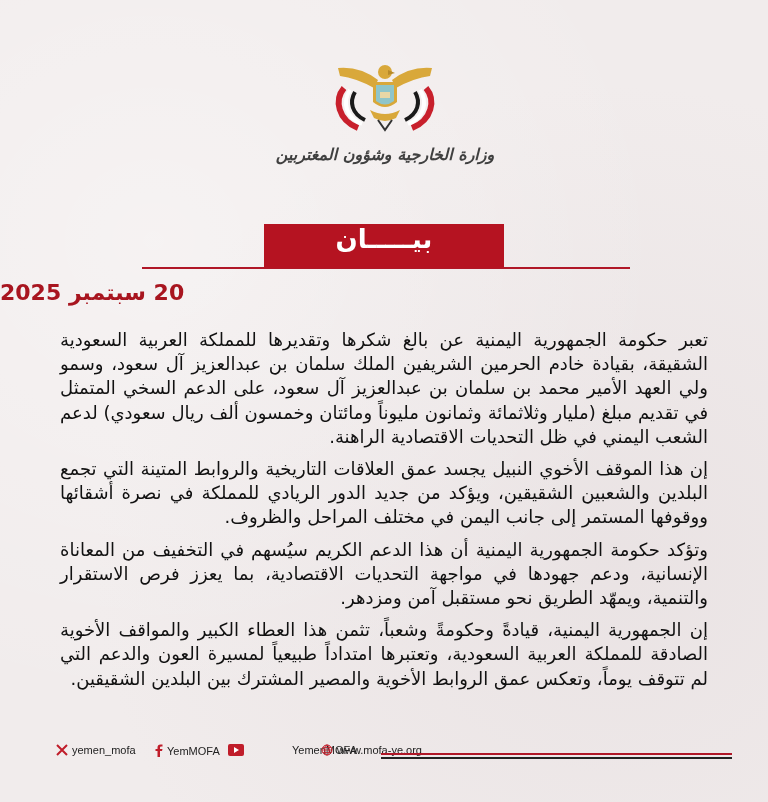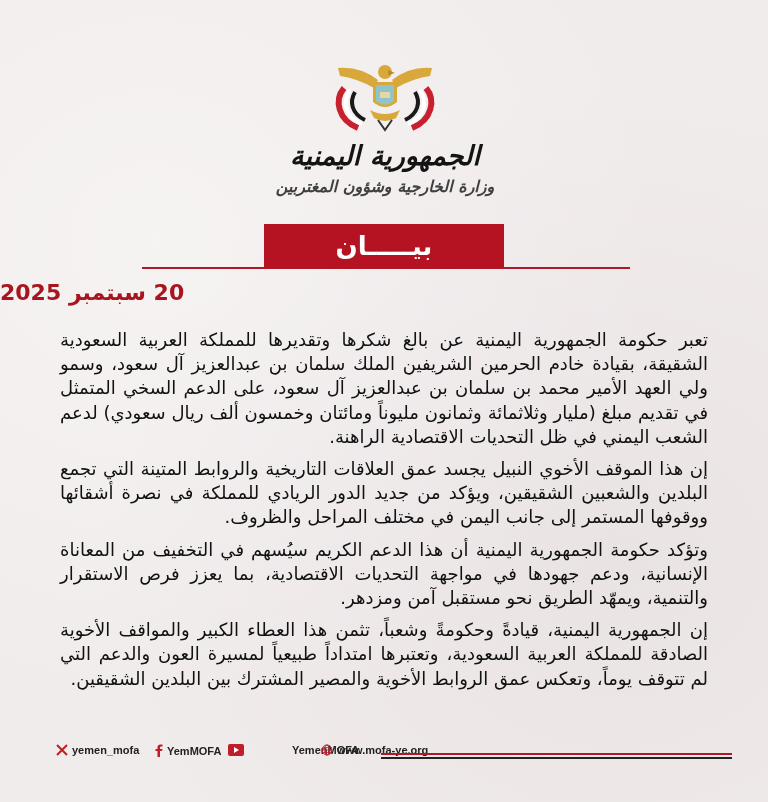--- a/index.html
+++ b/index.html
@@ -11,31 +11,31 @@
       radial-gradient(ellipse at 80% 70%, rgba(220,210,212,0.35), transparent 60%);
     font-family:"DejaVu Sans", sans-serif;
     position:relative;
     color:#161616;
   }
   .emblem { position:absolute; left:330px; top:58px; width:110px; height:76px; }
   .ministry-header { position:absolute; left:250px; top:140px; width:270px; text-align:center; direction:rtl; }
   .ministry-header .l1 { font-family:"DejaVu Serif", serif; font-weight:bold; font-size:27px; line-height:32px; color:#141414; font-style:italic; }
   .ministry-header .l2 { font-family:"DejaVu Serif", serif; font-weight:bold; font-size:16px; line-height:30px; color:#404040; font-style:italic; }
   .title-line { position:absolute; left:142px; top:267px; width:488px; height:2px; background:#b01727; }
-  .title-box { position:absolute; left:264px; top:224px; width:240px; height:44px; background:#b51321; display:flex; align-items:center; justify-content:center; }
+  .title-box { position:absolute; left:264px; top:224px; width:240px; height:44px; background:#b51321; display:flex; justify-content:center; }
   .title-box span { color:#fff; font-weight:bold; font-size:26px; direction:rtl; letter-spacing:6px; }
   .date { position:absolute; left:0; width:768px; top:280px; text-align:left; color:#a8151f; font-weight:bold; font-size:22px; direction:rtl; }
   .body-text {
     position:absolute; left:52px; top:320px; width:664px;
     direction:rtl; text-align:justify; text-align-last:right;
     font-size:18px; line-height:24.2px; color:#111;
   }
   .body-text p { margin:8px; }
   .footer { position:absolute; left:56px; top:735px; width:676px; height:30px; }
-  .social { position:absolute; top:9px; display:flex; align-items:center; gap:4px; font-family:"Liberation Sans", sans-serif; font-weight:bold; font-size:11px; color:#222; }
+  .social { position:absolute; top:9px; display:flex; align-items:center; gap:4px; font-family:"Liberation Sans", sans-serif; font-weight:normal; font-size:11px; color:#222; }
   .footer-ministry { position:absolute; right:0; top:-2px; direction:rtl; color:#a8151f; font-weight:bold; font-size:13px; }
   .footer-rule-red { position:absolute; left:325px; right:0; top:18px; height:2px; background:#b01727; }
   .footer-rule-dark { position:absolute; left:325px; right:0; top:22px; height:2px; background:#222; }
 </style>
 </head>
 <body>
 
 <svg class="emblem" viewBox="0 0 110 76">
 
   <path d="M14 30 C4 42 8 62 28 70" fill="none" stroke="#c8202c" stroke-width="6"></path>
@@ -53,21 +53,20 @@
 
   <path d="M43 24 H67 V44 Q55 54 43 44 Z" fill="#d9a83a"></path>
   <path d="M46 27 H64 V43 Q55 50 46 43 Z" fill="#8fc5c9"></path>
   <rect x="50" y="34" width="10" height="6" fill="#e8d7a6"></rect>
 
   <path d="M40 52 Q55 60 70 52 L66 60 Q55 66 44 60 Z" fill="#d9a83a"></path>
   <path d="M48 62 L55 72 L62 62" fill="none" stroke="#333" stroke-width="2"></path>
 </svg>
 
 <div class="ministry-header">
-  <div class="l1">الجمهورية اليمنية</div>
   <div class="l2">وزارة الخارجية وشؤون المغتربين</div>
 </div>
 
 <div class="title-line"></div>
 <div class="title-box">
   <span>بيـــــان</span>
 </div>
 
 <div class="date">20 سبتمبر 2025</div>
 

